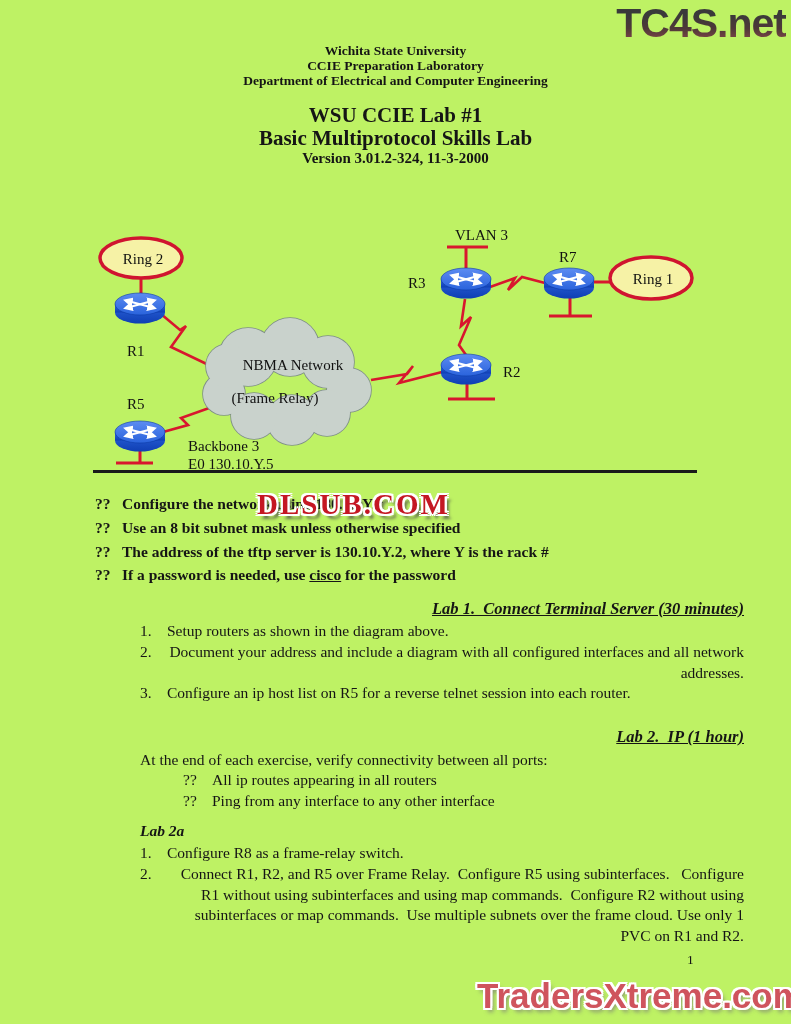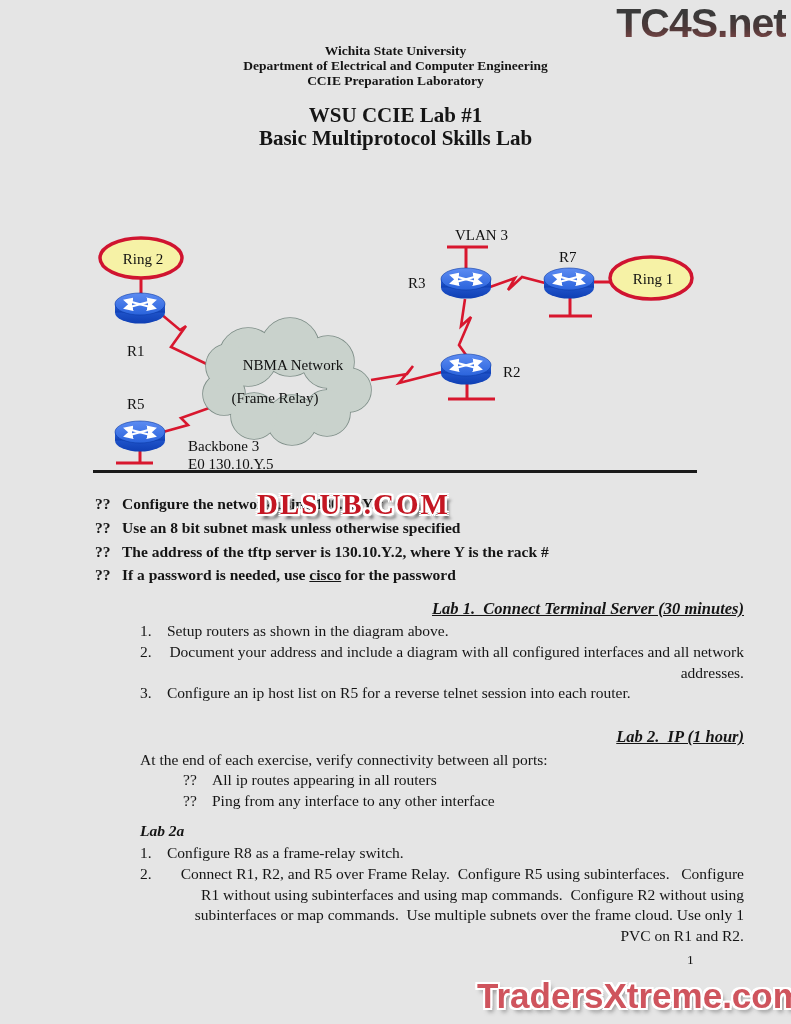--- a/index.html
+++ b/index.html
@@ -1,17 +1,17 @@
 <!DOCTYPE html>
 <html><head>
 <meta charset="utf-8">
 <style>
   html,body{margin:0;padding:0;background:#fff;}
   .page{
-    position:relative;width:791px;height:1024px;background:#e5e5e5;
+    position:relative;width:791px;height:1024px;background:#bef264;
     font-family:"Liberation Serif", serif;color:#151515;overflow:hidden;
   }
   .pre{white-space:pre-wrap;text-align:right;}
   
   .wm-tc4s{
     position:absolute;top:1px;right:5px;
     font-family:"Liberation Sans", sans-serif;font-weight:bold;
     font-size:41px;letter-spacing:-1px;line-height:44px;
     background:linear-gradient(180deg,#3a3a3a 30%,#4d3838 62%,#8a4a4a 95%);
     -webkit-background-clip:text;background-clip:text;color:transparent;
@@ -73,25 +73,26 @@
 </style>
 </head>
 <body>
 
 <div class="page">
 
   <div class="wm-tc4s">TC4S.net</div>
 
   <header class="doc-header">
     <div class="org-line">Wichita State University</div>
+    <div class="org-line">CCIE Preparation Laboratory</div>
     <div class="org-line">Department of Electrical and Computer Engineering</div>
-    <div class="org-line">CCIE Preparation Laboratory</div>
     <div class="title-block">
       <div class="title-line">WSU CCIE Lab #1</div>
       <div class="title-line">Basic Multiprotocol Skills Lab</div>
+      <div class="version-line">Version 3.01.2-324, 11-3-2000</div>
     </div>
   </header>
 
   <svg class="diagram-svg" viewBox="0 215 791 278">
     <defs>
       <linearGradient id="rtop" x1="0" y1="0" x2="0" y2="1">
         <stop offset="0" stop-color="#5d8cf2"></stop>
         <stop offset="1" stop-color="#2a63dc"></stop>
       </linearGradient>
       <linearGradient id="rside" x1="0" y1="0" x2="0" y2="1">

